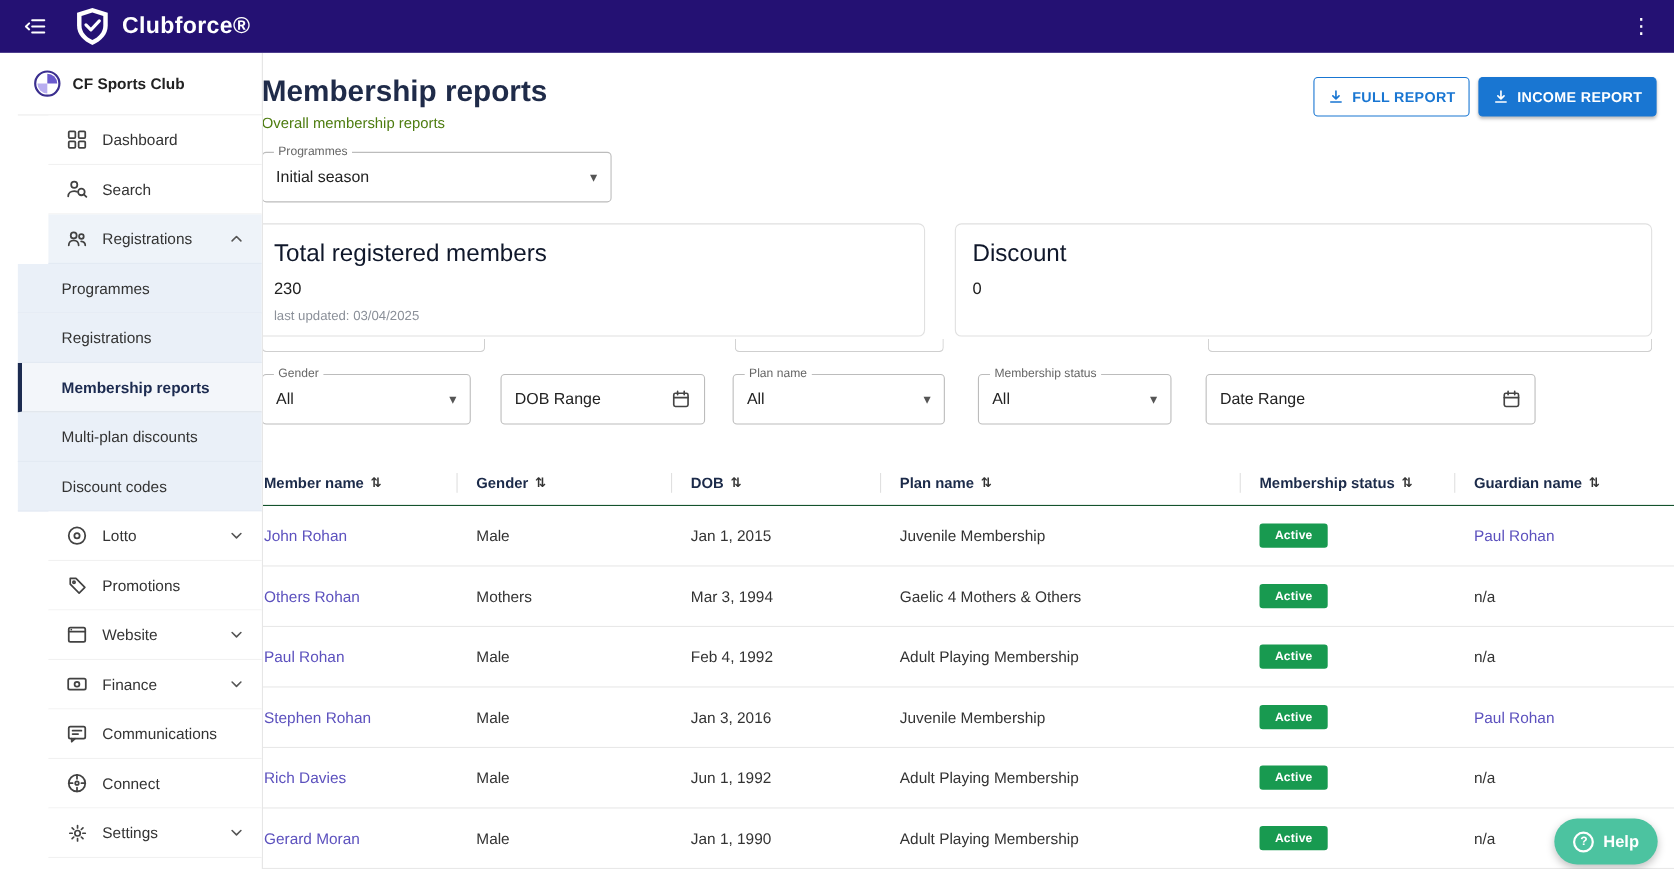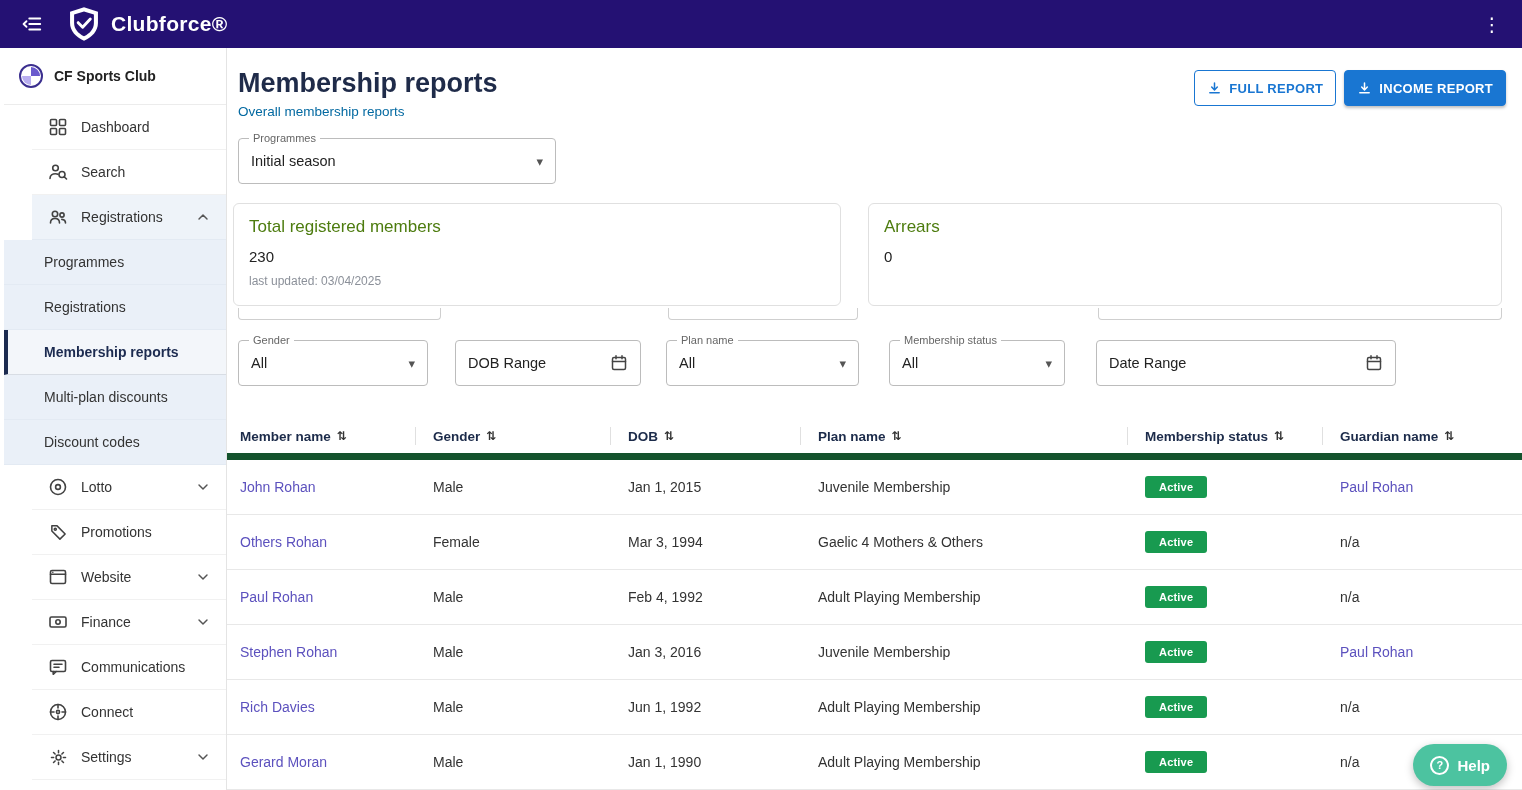--- a/index.html
+++ b/index.html
@@ -15,40 +15,40 @@
   .topbar{position:absolute;top:0;left:0;right:0;height:48px;background:var(--brand);
     display:flex;align-items:center;padding:12px 14px;gap:8px;z-index:30;}
   .menu-btn{width:36px;height:36px;display:flex;align-items:center;justify-content:center;
     background:none;border:none;cursor:pointer;}
   .logo{display:flex;align-items:center;gap:9px;margin-left:8px;}
   .logo-text{color:#fff;font-size:21px;font-weight:bold;letter-spacing:.3px;}
   .kebab-btn{margin-left:auto;width:32px;height:32px;background:none;border:none;color:#fff;
     font-size:19px;cursor:pointer;display:flex;align-items:center;justify-content:center;}
 
   
-  .sidebar{position:absolute;top:48px;left:4px;width:223px;bottom:0;background:#fff;
+  .sidebar{position:absolute;top:48px;left:16px;width:223px;bottom:0;background:#fff;
     border-right:1px solid #e4e4e4;overflow:hidden;z-index:20;}
   .club-header{height:57px;display:flex;align-items:center;gap:10px;padding:0 14px;
     border-bottom:1px solid #ececec;font-weight:bold;font-size:14px;color:#222;}
   .nav-item{height:45px;display:flex;align-items:center;gap:12px;padding:0 15px;
     border-bottom:1px solid #f1f1f1;font-size:14px;color:#333;cursor:pointer;background:#fff;margin-left:28px;}
   .nav-item .nicon{width:22px;height:20px;display:flex;align-items:center;justify-content:center;}
   .nav-item .chev{margin-left:auto;display:flex;}
   .nav-item.group{background:#eef3f9;border-bottom:1px solid #e3eaf3;}
   .nav-sub{height:45px;display:flex;align-items:center;padding:0 15px 0 40px;
     border-bottom:1px solid #e3eaf3;font-size:14px;color:#333;background:#eaf0f8;cursor:pointer;}
   .nav-sub.active{background:#f3f6fa;border-left:4px solid #1c2b50;padding-left:36px;
     font-weight:bold;color:#1c2b50;border-bottom:1px solid #d8dde4;}
 
   
   .main{position:absolute;top:48px;left:223px;right:0;bottom:0;overflow:hidden;
     padding:0 0 0 15px;background:#fff;}
   .page-head{margin-top:20px;position:relative;height:52px;}
   .page-title{font-size:27px;font-weight:bold;color:var(--ink);}
-  .page-sub{font-size:13.5px;color:#0369a1;margin-top:5px;}
+  .page-sub{font-size:13.5px;color:#4d7c0f;margin-top:5px;}
   .report-btns{position:absolute;top:2px;right:16px;display:flex;gap:8px;}
   .btn{height:29px;display:inline-flex;align-items:center;gap:7px;padding:17px 12px;
     font-size:13px;font-weight:bold;border-radius:4px;letter-spacing:.3px;cursor:pointer;
     font-family:inherit;}
   .btn.outlined{background:#fff;color:var(--blue);border:1px solid var(--blue);}
   .btn.contained{background:var(--blue);color:#fff;border:1px solid var(--blue);
     box-shadow:0 2px 3px rgba(0,0,0,.25);}
 
   .mui-field{position:relative;border:1px solid #bcbcbc;border-radius:4px;height:46px;
     display:flex;align-items:center;padding:0 12px;font-size:14.5px;color:#222;background:#fff;
@@ -57,41 +57,41 @@
     font-size:11px;color:#666;cursor:default;}
   .mui-field .caret{margin-left:auto;color:#555;font-size:13px;}
   .mui-field .cal{margin-left:auto;display:flex;}
   .programme{margin-top:18px;width:318px;}
 
   .cards{display:flex;gap:27px;margin-top:19px;margin-left:-5px;margin-right:20px;}
   .card{border:1px solid #e0e0e0;border-radius:6px;padding:13px 15px;height:103px;background:#fff;
     position:relative;z-index:5;}
   .card.left{width:608px;}
   .card.right{flex:1;}
-  .card-title{font-size:17px;color:#4d7c0f;}
+  .card-title{font-size:22px;color:#0f172a;}
   .card-value{font-size:15px;color:#222;margin-top:11px;}
   .card-note{font-size:12px;color:#8b9099;margin-top:9px;}
 
   .ghost-row{position:relative;height:14px;}
   .ghost{position:absolute;top:2px;height:12px;border:1px solid #cfcfcf;border-top:none;
     border-radius:0 0 4px 4px;}
   .g1{left:0;width:203px;}
   .g2{left:430px;width:190px;}
   .g3{left:860px;width:404px;}
 
   .filters{display:flex;margin-top:20px;}
   .f-gender{width:190px;margin-right:27px;}
   .f-dob{width:186px;margin-right:25px;}
   .f-plan{width:193px;margin-right:30px;}
   .f-status{width:176px;margin-right:31px;}
   .f-date{width:300px;}
 
   
   .table{margin-left:-15px;margin-top:33px;}
-  .thead{display:flex;height:41px;align-items:center;border-bottom:7px solid #14532d;}
+  .thead{display:flex;height:41px;align-items:center;border-bottom:1px solid #14532d;}
   .th{display:flex;align-items:center;padding-left:17px;font-size:13.5px;font-weight:bold;
     color:#1c2b4a;position:relative;height:100%;cursor:pointer;}
   .th:not(:last-child)::after{content:"";position:absolute;right:0;top:50%;
     transform:translateY(-50%);width:1px;height:18px;background:#e0e0e0;}
   .sort{font-family:"DejaVu Sans",sans-serif;font-size:12px;color:#333;margin-left:6px;}
   .c1{width:193px;}.c2{width:195px;}.c3{width:190px;}.c4{width:327px;}.c5{width:195px;}
   .c6{flex:1;}
   .tr{display:flex;align-items:center;height:55px;border-bottom:1px solid #e8e8e8;}
   .td{padding-left:17px;font-size:14px;color:#333;}
   .mlink{color:var(--link);cursor:pointer;text-decoration:none;}
@@ -328,21 +328,21 @@
     <span class="caret glyph">▾</span>
   </div>
 
   <div class="cards">
     <div class="card left">
       <div class="card-title">Total registered members</div>
       <div class="card-value">230</div>
       <div class="card-note">last updated: 03/04/2025</div>
     </div>
     <div class="card right">
-      <div class="card-title">Arrears</div>
+      <div class="card-title">Discount</div>
       <div class="card-value">0</div>
     </div>
   </div>
 
   <div class="ghost-row">
     <div class="ghost g1"></div>
     <div class="ghost g2"></div>
     <div class="ghost g3"></div>
   </div>
 
@@ -414,21 +414,21 @@
       <div class="td c1"><a class="mlink">John Rohan</a></div>
       <div class="td c2">Male</div>
       <div class="td c3">Jan 1, 2015</div>
       <div class="td c4">Juvenile Membership</div>
       <div class="td c5"><span class="badge">Active</span></div>
       <div class="td c6"><a class="mlink">Paul Rohan</a></div>
     </div>
 
     <div class="tr">
       <div class="td c1"><a class="mlink">Others Rohan</a></div>
-      <div class="td c2">Female</div>
+      <div class="td c2">Mothers</div>
       <div class="td c3">Mar 3, 1994</div>
       <div class="td c4">Gaelic 4 Mothers &amp; Others</div>
       <div class="td c5"><span class="badge">Active</span></div>
       <div class="td c6"><span class="gplain">n/a</span></div>
     </div>
 
     <div class="tr">
       <div class="td c1"><a class="mlink">Paul Rohan</a></div>
       <div class="td c2">Male</div>
       <div class="td c3">Feb 4, 1992</div>

